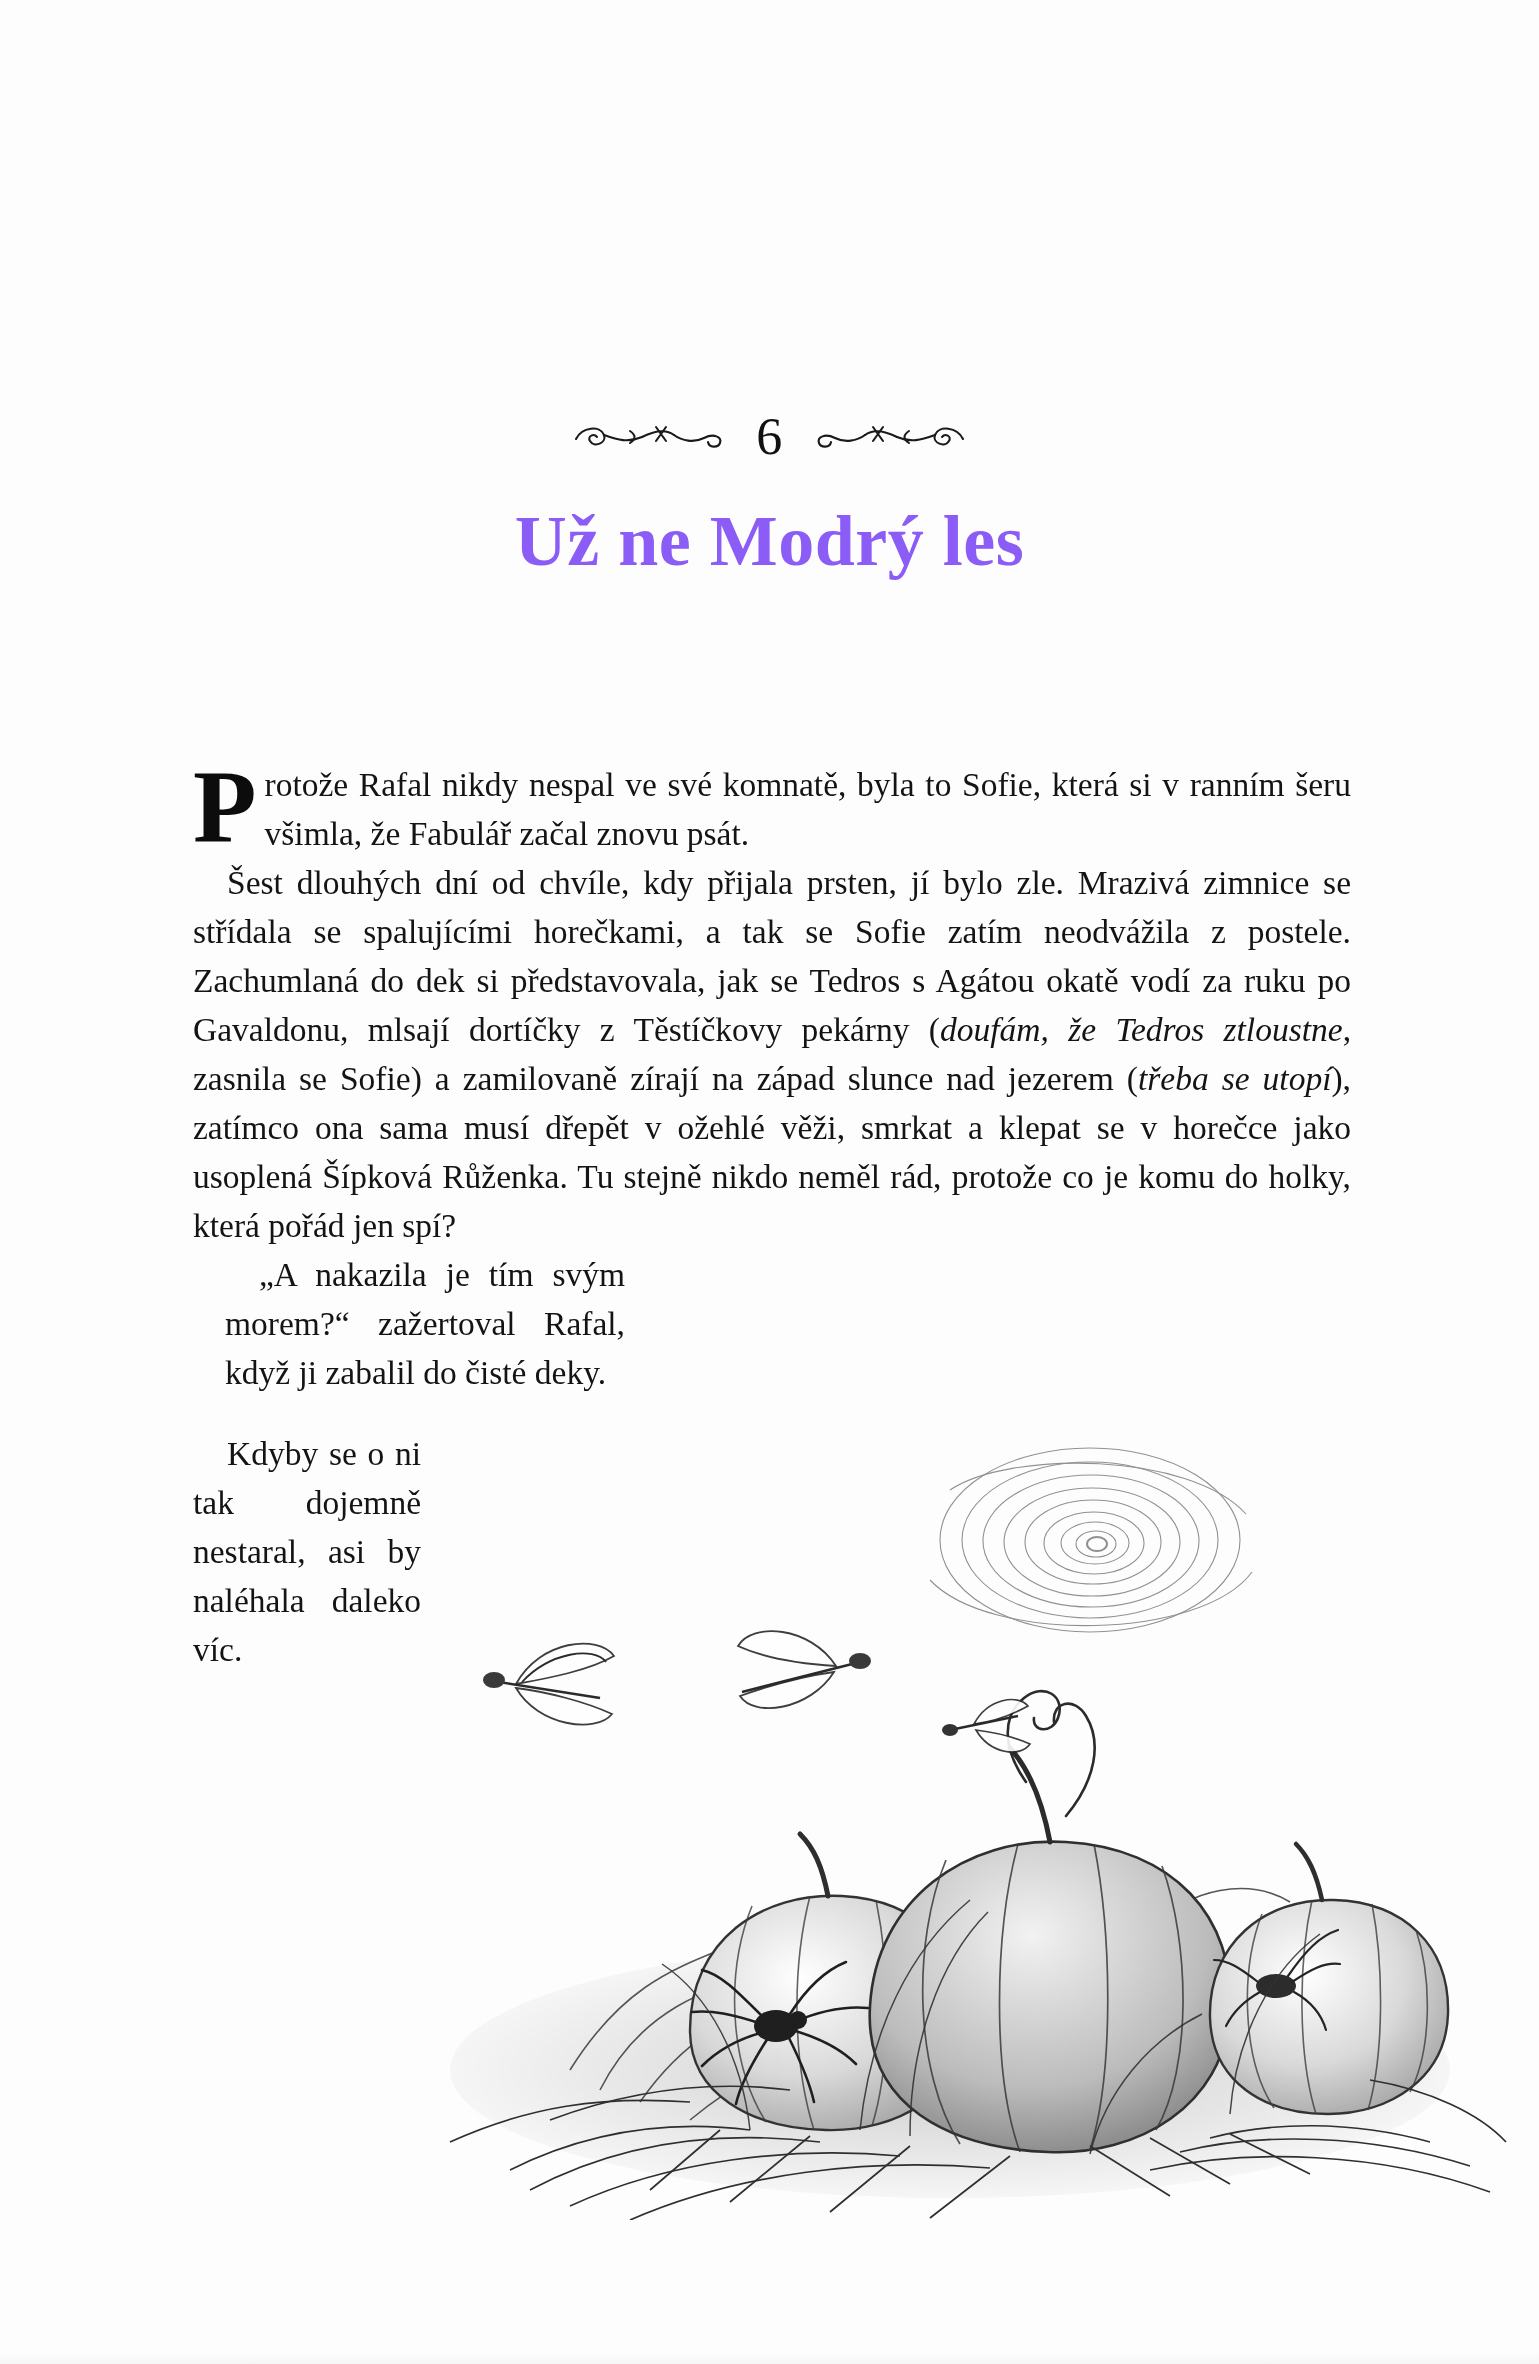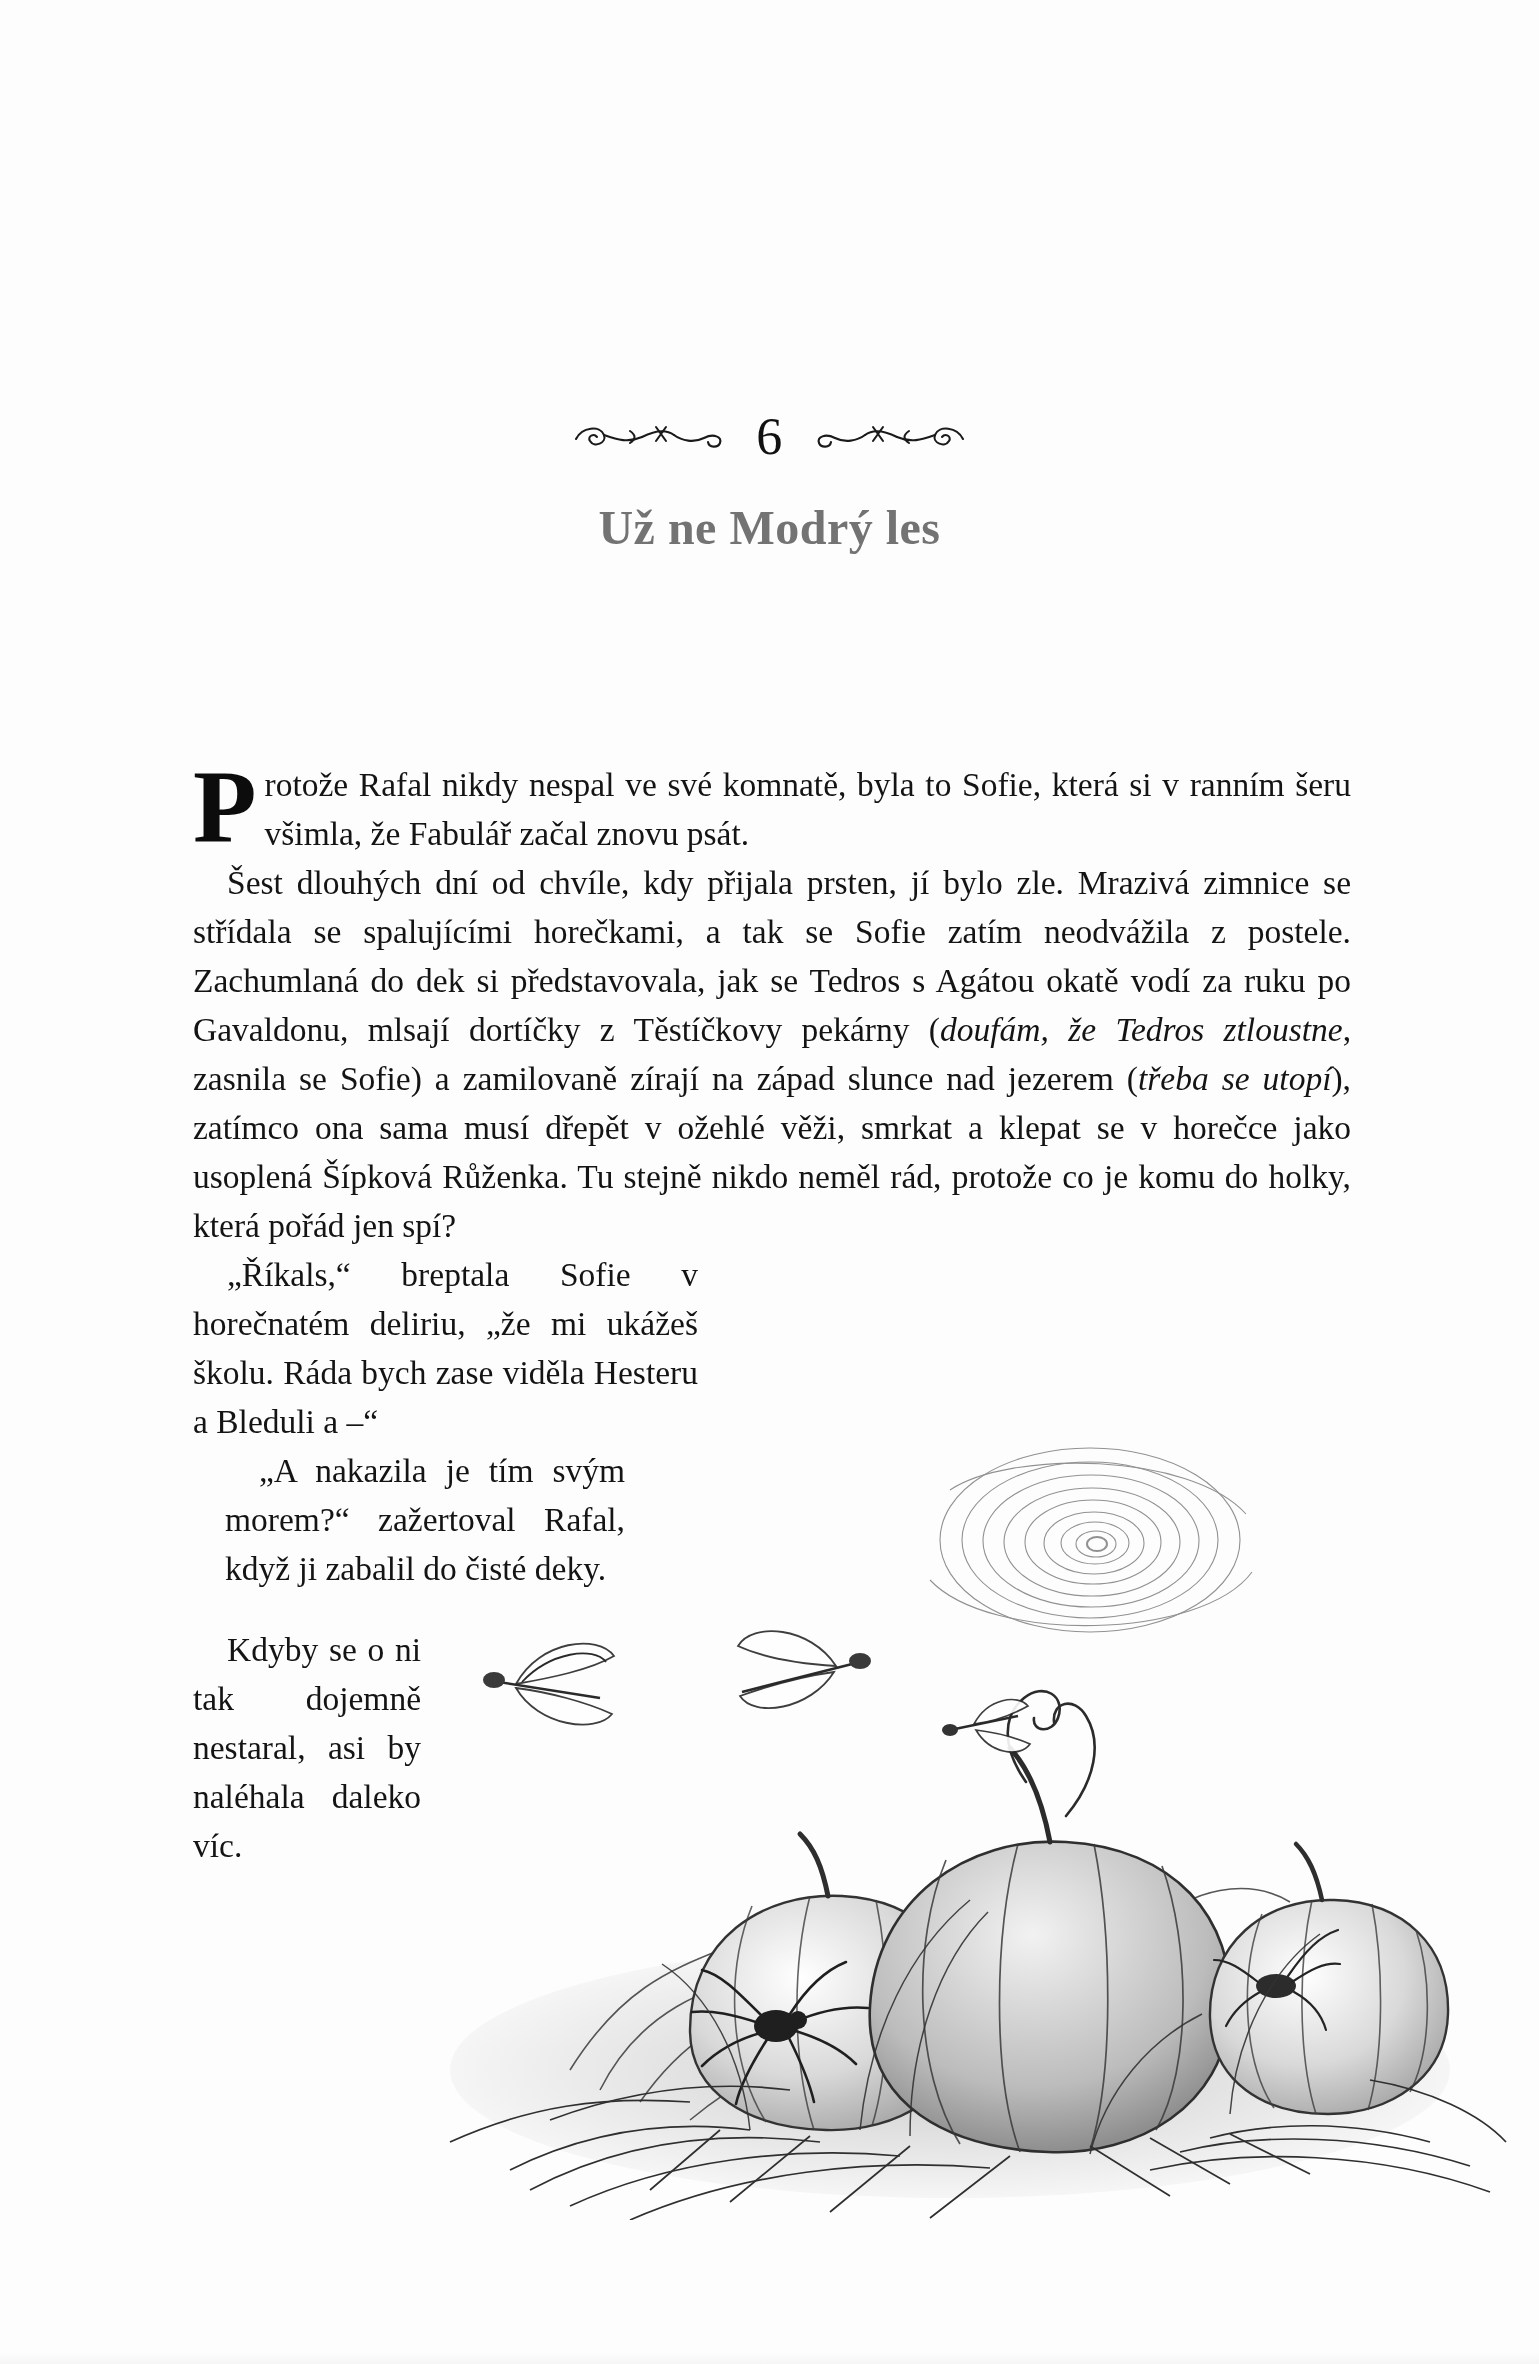--- a/index.html
+++ b/index.html
@@ -47,23 +47,23 @@
     font-family: "Liberation Serif", serif;
     font-size: 52px;
     line-height: 1;
     letter-spacing: 0.5px;
     color: #111;
   }
   .chapter-title {
     margin-top: 26px;
     font-family: "Liberation Serif", serif;
     font-weight: bold;
-    font-size: 48px;
+    font-size: 72px;
     letter-spacing: 0.5px;
-    color: #737373;
+    color: #8b5cf6;
   }
 
   
   .body-col {
     position: absolute;
     top: 760px;
     left: 193px;
     width: 1158px;
   }
   .para {
@@ -166,23 +166,20 @@
   <div class="body-col">
 
     <p class="para para-first">
       <span class="dropcap">P</span><span>rotože Rafal nikdy nespal ve své komnatě, byla to Sofie, která si v ranním šeru všimla, že Fabulář začal znovu psát.</span>
     </p>
 
     <p class="para" style="text-indent:34px;">
       <span>Šest dlouhých dní od chvíle, kdy přijala prsten, jí bylo zle. Mrazivá zimnice se střídala se spalujícími horečkami, a tak se Sofie zatím neodvážila z postele. Zachumlaná do dek si představovala, jak se Tedros s Agátou okatě vodí za ruku po Gavaldonu, mlsají dortíčky z Těstíčkovy pekárny (</span><i>doufám, že Tedros ztloustne</i><span>, zasnila se Sofie) a zamilovaně zírají na západ slunce nad jezerem (</span><i>třeba se utopí</i><span>), zatímco ona sama musí dřepět v ožehlé věži, smrkat a klepat se v horečce jako usoplená Šípková Růženka. Tu stejně nikdo neměl rád, protože co je komu do holky, která pořád jen spí?</span>
     </p>
 
-    <p class="para narrow" style="text-indent:34px;">
-      <span>„Říkals,“ breptala Sofie v horečnatém deliriu, „že mi ukážeš školu. Ráda bych zase viděla Hesteru a Bleduli a –“</span>
-    </p>
 
     <p class="para narrow narrow-2" style="text-indent:34px;margin-left:32px;">
       <span>„A nakazila je tím svým morem?“ zažertoval Rafal, když ji zabalil do čisté deky.</span>
     </p>
 
     <p class="para narrow narrow-4" style="text-indent:34px;margin-top:32px;">
       <span>Kdyby se o ni tak dojemně nestaral, asi by naléhala daleko víc.</span>
     </p>
 
   </div>

